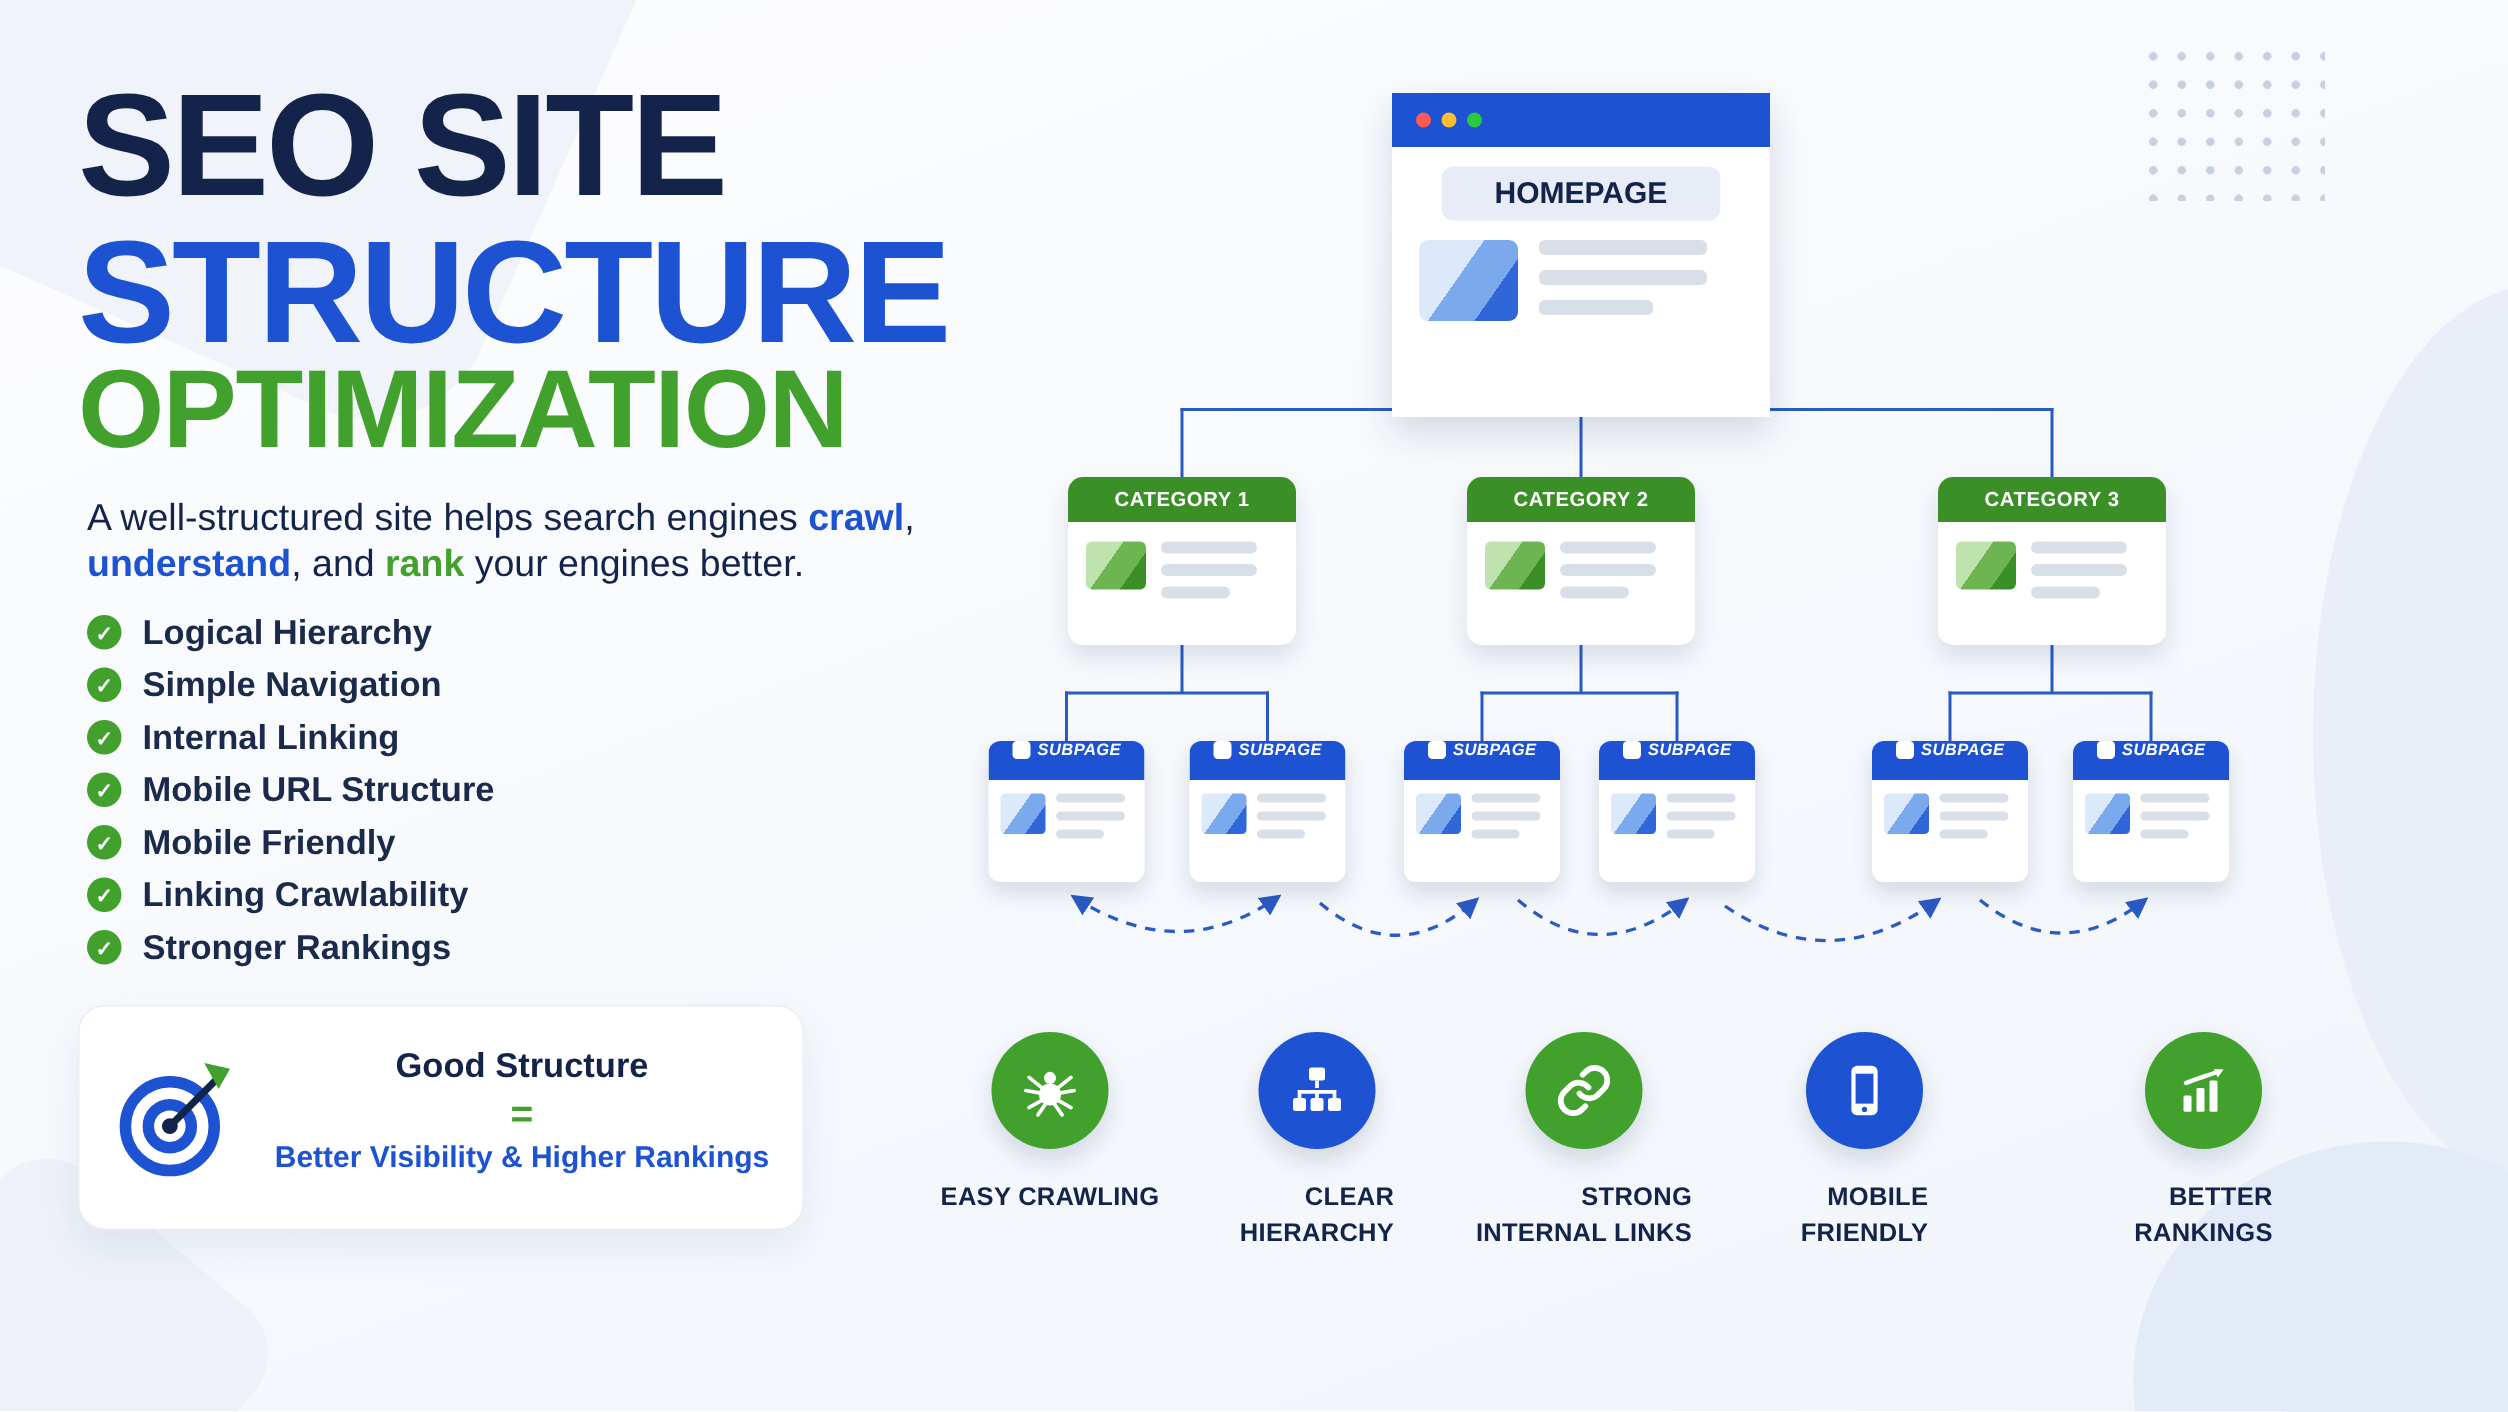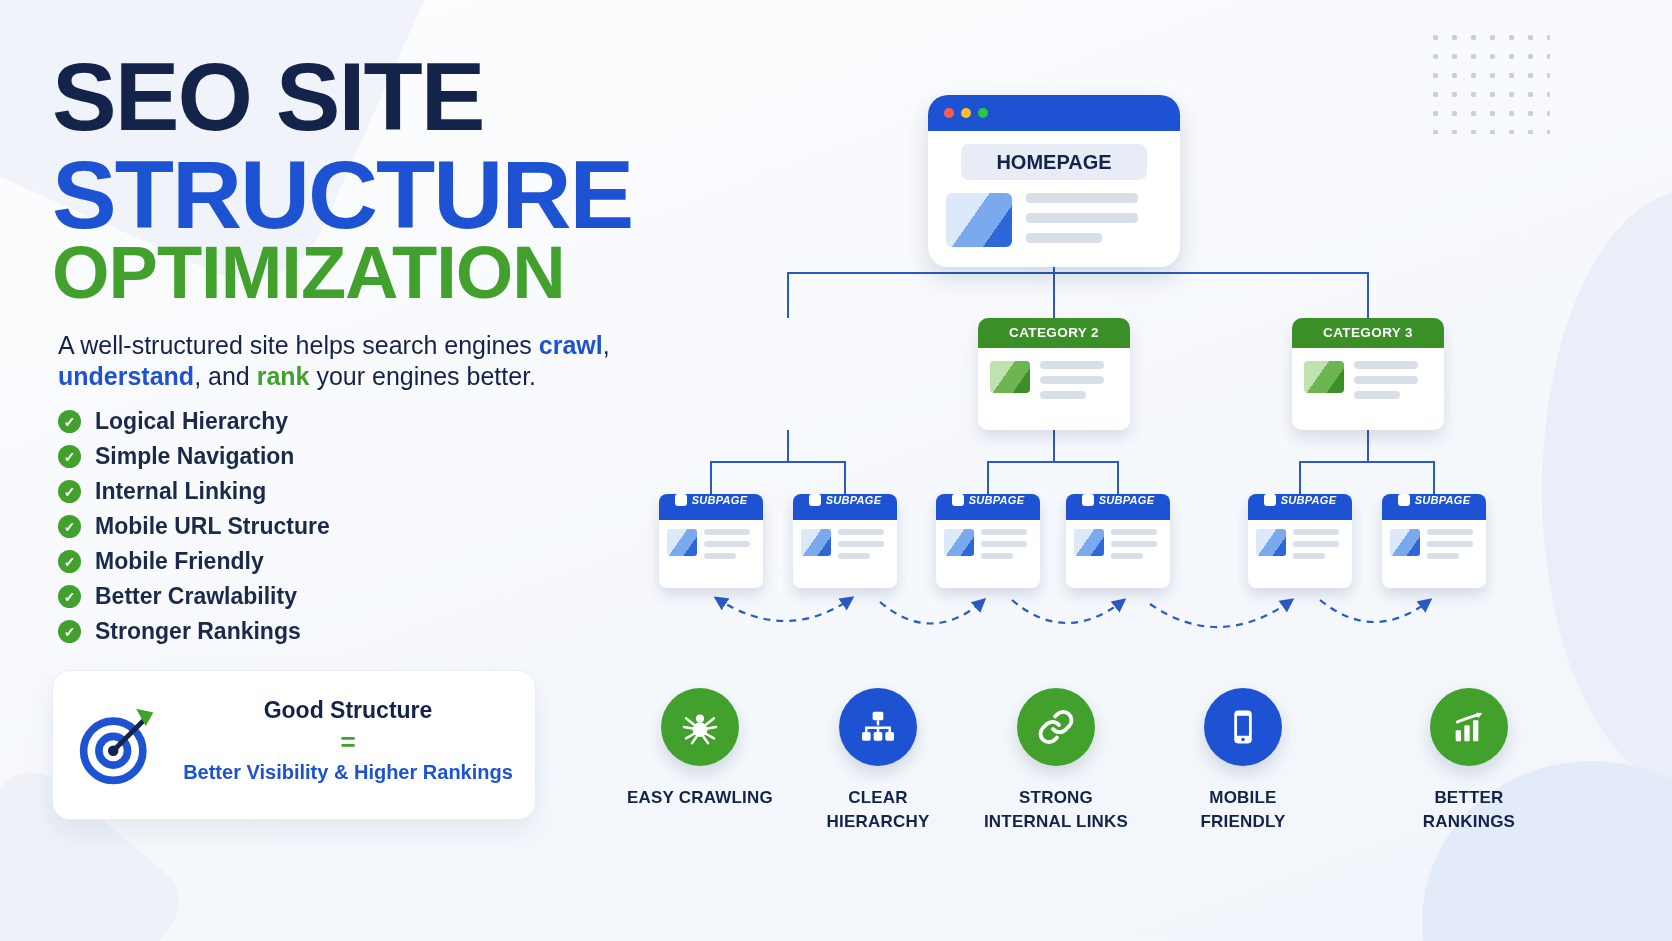--- a/index.html
+++ b/index.html
@@ -35,22 +35,22 @@
   .check-label { font-size:23px; font-weight:600; color:#1b2a4a; }
   .summary-card { position:absolute; left:52px; top:670px; width:484px; height:150px; background:#fff;
     border:1px solid #e9edf4; border-radius:18px; box-shadow:0 12px 28px rgba(30,60,120,.08); z-index:2; }
   .target-wrap { position:absolute; left:22px; top:32px; }
   .summary-text { position:absolute; left:122px; right:14px; top:26px; text-align:center; }
   .summary-line1 { font-size:23px; font-weight:800; color:var(--navy,#14234a); }
   .summary-eq { font-size:26px; font-weight:900; color:var(--green,#42a12c); margin:3px 0; }
   .summary-line2 { font-size:20px; font-weight:700; color:var(--blue,#1d53d3); }
   
   .conn { position:absolute; background:var(--line,#2a5ac4); z-index:1; }
-  .hp-card { position:absolute; left:928px; top:62px; width:252px; height:172px; background:#fff;
-    border-radius:20px; box-shadow:0 10px 24px rgba(20,40,90,.16); z-index:2; overflow:hidden;margin-top:33px; }
+  .hp-card { position:absolute; left:928px; top:62px; width:252px; height:216px; background:#fff;
+    border-radius:0; box-shadow:0 10px 24px rgba(20,40,90,.16); z-index:2; overflow:hidden; }
   .hp-head { height:36px; background:var(--blue,#1d53d3); display:flex; align-items:center; gap:7px; padding-left:16px; }
   .dot { width:10px; height:10px; border-radius:50%; }
   .dot-r { background:var(--dot-red,#ff5a52); } .dot-y { background:var(--dot-yellow,#ffbe2e); } .dot-g { background:var(--dot-green,#28c940); }
   .hp-pill { width:186px; height:36px; margin:13px auto 0; background:#e7ecf6; border-radius:8px;
     font-size:20px; font-weight:800; color:var(--navy,#14234a); text-align:center; line-height:36px; }
   .hp-content { display:flex; gap:14px; padding:13px 18px 0; align-items:flex-start; }
   .thumb { border-radius:6px; flex:none; }
   .thumb-blue  { background:linear-gradient(125deg,#dce9fb 0 42%,#7aa9ee 42% 72%,#2f66d8 72%); }
   .thumb-green { background:linear-gradient(125deg,#bfe3ae 0 40%,#6db551 40% 72%,#3b8f27 72%); }
   .hp-thumb { width:66px; height:54px; }
@@ -73,21 +73,21 @@
   .sub-thumb { width:30px; height:27px; border-radius:3px; }
   .sub-bars i { width:46px; height:6px; margin-bottom:6px; } .sub-bars i:last-child { width:32px; }
   .arrows-svg { position:absolute; left:640px; top:578px; z-index:1; }
   
   .benefit { position:absolute; top:688px; width:170px; display:flex; flex-direction:column; align-items:center; z-index:2; }
   .benefit-circle { width:78px; height:78px; border-radius:50%; display:flex; align-items:center;
     justify-content:center; box-shadow:0 8px 16px rgba(20,40,90,.15); }
   .c-green { background:var(--green,#42a12c); }
   .c-blue  { background:var(--blue,#1d53d3); }
   .benefit-label { margin-top:20px; font-size:17px; font-weight:800; color:var(--navy,#14234a);
-    text-align:center; line-height:1.4; white-space:pre-line; letter-spacing:.2px; }
+    text-align:right; line-height:1.4; white-space:pre-line; letter-spacing:.2px; }
 </style>
 </head>
 <body>
 
 <div class="canvas">
 
   <div class="blob blob-tl"></div>
   <div class="blob blob-right"></div>
   <div class="blob blob-br"></div>
   <div class="blob blob-bl"></div>
@@ -115,21 +115,21 @@
     <li class="check-item">
       <span class="check-icon">✓</span>
       <span class="check-label">Mobile URL Structure</span>
     </li>
     <li class="check-item">
       <span class="check-icon">✓</span>
       <span class="check-label">Mobile Friendly</span>
     </li>
     <li class="check-item">
       <span class="check-icon">✓</span>
-      <span class="check-label">Better Crawlability</span>
+      <span class="check-label">Linking Crawlability</span>
     </li>
     <li class="check-item">
       <span class="check-icon">✓</span>
       <span class="check-label">Stronger Rankings</span>
     </li>
   </ul>
 
   <div class="summary-card">
     <div class="target-wrap">
       <svg viewBox="0 0 90 90" width="86" height="86">
@@ -176,20 +176,31 @@
     <div class="hp-content">
       <div class="thumb thumb-blue hp-thumb"></div>
       <div class="bars hp-bars">
         <i></i>
         <i></i>
         <i></i>
       </div>
     </div>
   </div>
 
+  <div class="cat-card" style="left:712px">
+    <div class="cat-head">CATEGORY 1</div>
+    <div class="cat-body">
+      <div class="thumb thumb-green cat-thumb"></div>
+      <div class="bars cat-bars">
+        <i></i>
+        <i></i>
+        <i></i>
+      </div>
+    </div>
+  </div>
   <div class="cat-card" style="left:978px">
     <div class="cat-head">CATEGORY 2</div>
     <div class="cat-body">
       <div class="thumb thumb-green cat-thumb"></div>
       <div class="bars cat-bars">
         <i></i>
         <i></i>
         <i></i>
       </div>
     </div>

